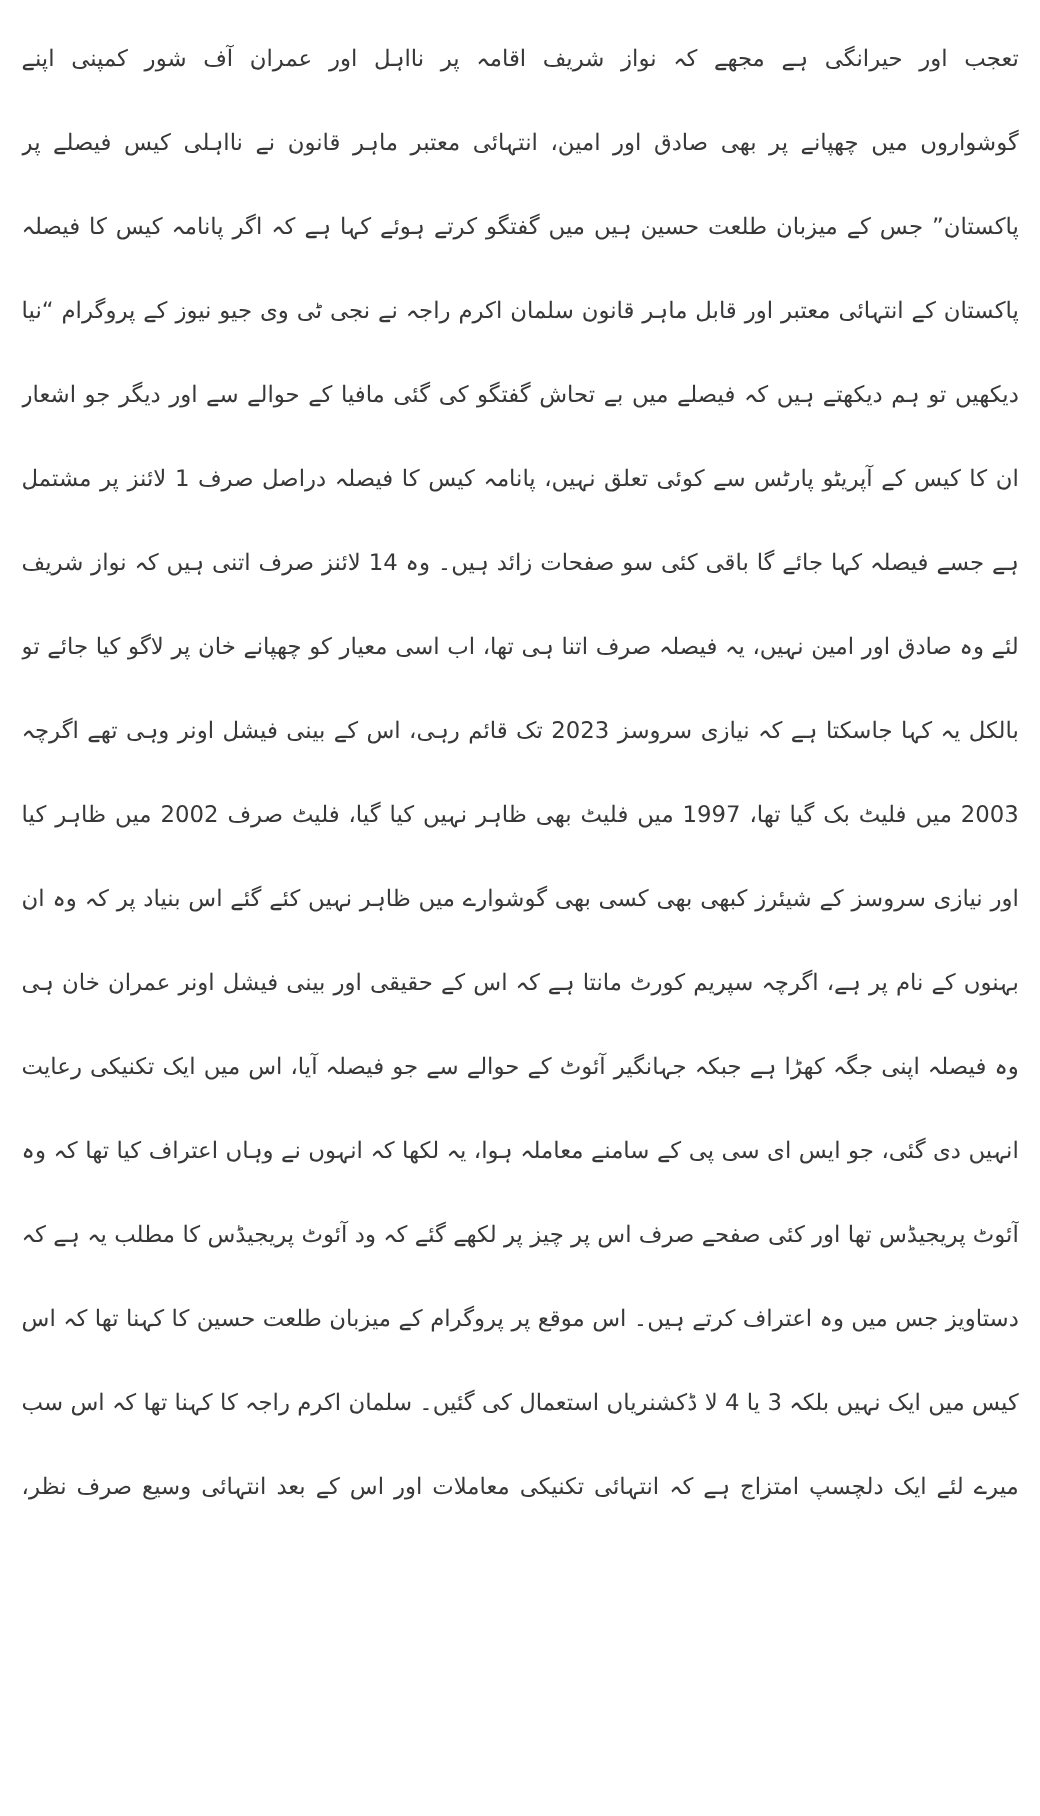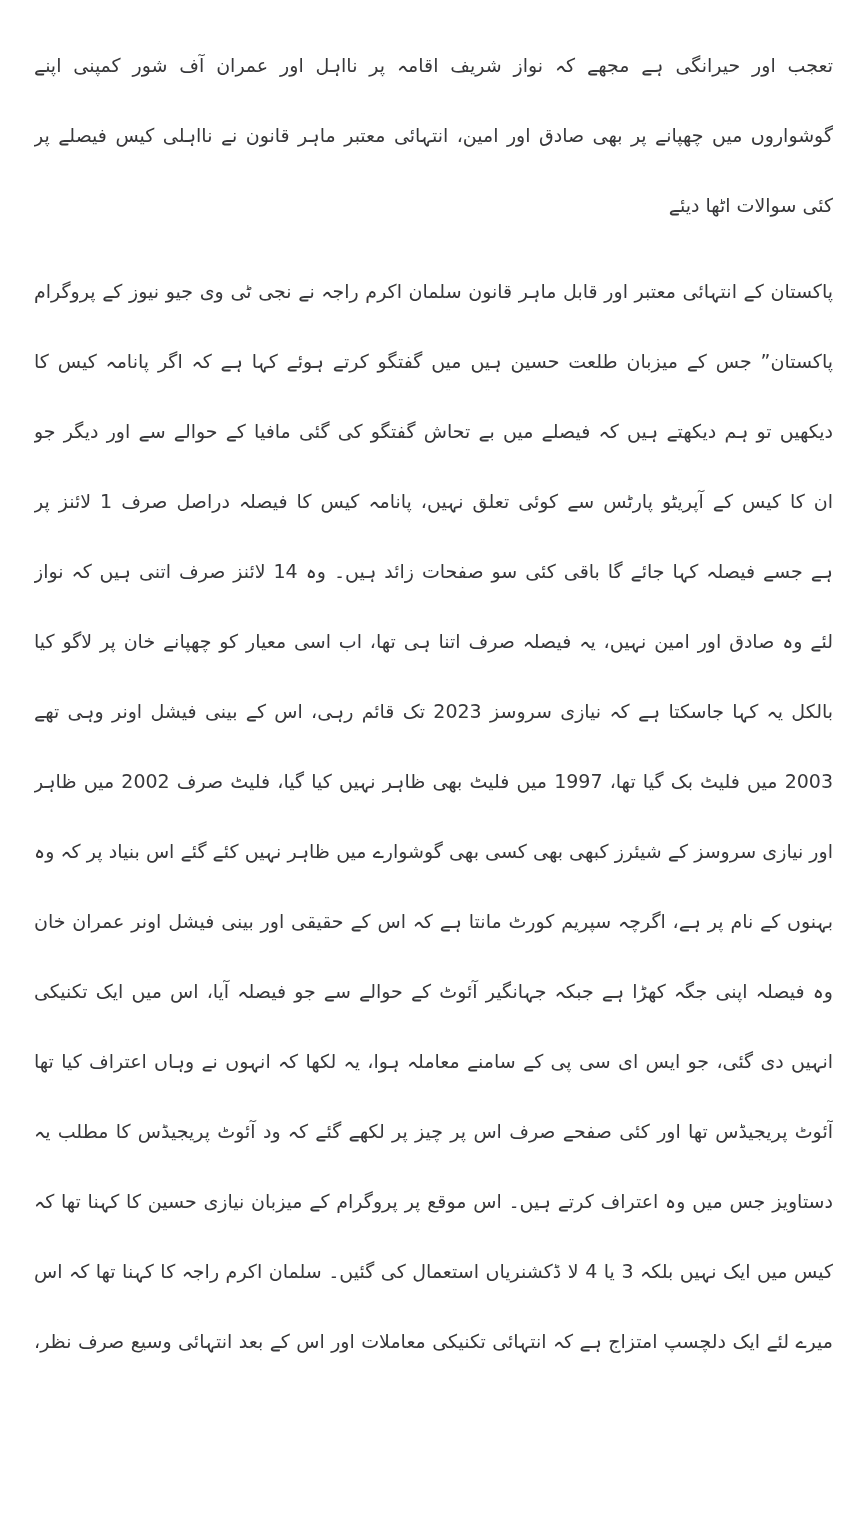--- a/index.html
+++ b/index.html
@@ -10,21 +10,21 @@
   body {
     width: 867px;
     height: 1513px;
     overflow: hidden;
   }
   .article {
     direction: rtl;
     padding: 14px 18px 0 18px;
   }
   .para {
-    margin: 16px;
+    margin: 0;
     padding: 0;
   }
   .t-line {
     font-family: "DejaVu Sans", sans-serif;
     font-size: 19px;
     color: #38383a;
     line-height: 70px;
     height: 70px;
     overflow: hidden;
     text-align: justify;
@@ -38,35 +38,34 @@
   }
 </style>
 </head>
 <body>
 
 <main class="article" dir="rtl">
 
   <section class="para">
     <div class="t-line">تعجب اور حیرانگی ہے مجھے کہ نواز شریف اقامہ پر نااہل اور عمران آف شور کمپنی اپنے</div>
     <div class="t-line">گوشواروں میں چھپانے پر بھی صادق اور امین، انتہائی معتبر ماہر قانون نے نااہلی کیس فیصلے پر</div>
-    <div class="t-line end">کئی سوالات اٹھا دیئے</div>
   </section>
 
   <section class="para">
+    <div class="t-line">پاکستان” جس کے میزبان طلعت حسین ہیں میں گفتگو کرتے ہوئے کہا ہے کہ اگر پانامہ کیس کا فیصلہ</div>
     <div class="t-line">پاکستان کے انتہائی معتبر اور قابل ماہر قانون سلمان اکرم راجہ نے نجی ٹی وی جیو نیوز کے پروگرام “نیا</div>
-    <div class="t-line">پاکستان” جس کے میزبان طلعت حسین ہیں میں گفتگو کرتے ہوئے کہا ہے کہ اگر پانامہ کیس کا فیصلہ</div>
     <div class="t-line">دیکھیں تو ہم دیکھتے ہیں کہ فیصلے میں بے تحاش گفتگو کی گئی مافیا کے حوالے سے اور دیگر جو اشعار لکھے گئے،</div>
     <div class="t-line">ان کا کیس کے آپریٹو پارٹس سے کوئی تعلق نہیں، پانامہ کیس کا فیصلہ دراصل صرف 1 لائنز پر مشتمل</div>
     <div class="t-line">ہے جسے فیصلہ کہا جائے گا باقی کئی سو صفحات زائد ہیں۔ وہ 14 لائنز صرف اتنی ہیں کہ نواز شریف ایک</div>
     <div class="t-line">لئے وہ صادق اور امین نہیں، یہ فیصلہ صرف اتنا ہی تھا، اب اسی معیار کو چھپانے خان پر لاگو کیا جائے تو</div>
     <div class="t-line">بالکل یہ کہا جاسکتا ہے کہ نیازی سروسز 2023 تک قائم رہی، اس کے بینی فیشل اونر وہی تھے اگرچہ</div>
     <div class="t-line">2003 میں فلیٹ بک گیا تھا، 1997 میں فلیٹ بھی ظاہر نہیں کیا گیا، فلیٹ صرف 2002 میں ظاہر کیا گیا،</div>
     <div class="t-line">اور نیازی سروسز کے شیئرز کبھی بھی کسی بھی گوشوارے میں ظاہر نہیں کئے گئے اس بنیاد پر کہ وہ ان کی</div>
     <div class="t-line">بہنوں کے نام پر ہے، اگرچہ سپریم کورٹ مانتا ہے کہ اس کے حقیقی اور بینی فیشل اونر عمران خان ہی تھے۔</div>
     <div class="t-line">وہ فیصلہ اپنی جگہ کھڑا ہے جبکہ جہانگیر آئوٹ کے حوالے سے جو فیصلہ آیا، اس میں ایک تکنیکی رعایت</div>
     <div class="t-line">انہیں دی گئی، جو ایس ای سی پی کے سامنے معاملہ ہوا، یہ لکھا کہ انہوں نے وہاں اعتراف کیا تھا کہ وہ ود</div>
     <div class="t-line">آئوٹ پریجیڈس تھا اور کئی صفحے صرف اس پر چیز پر لکھے گئے کہ ود آئوٹ پریجیڈس کا مطلب یہ ہے کہ وہ</div>
-    <div class="t-line">دستاویز جس میں وہ اعتراف کرتے ہیں۔ اس موقع پر پروگرام کے میزبان نیازی حسین کا کہنا تھا کہ اس</div>
+    <div class="t-line">دستاویز جس میں وہ اعتراف کرتے ہیں۔ اس موقع پر پروگرام کے میزبان طلعت حسین کا کہنا تھا کہ اس</div>
     <div class="t-line">کیس میں ایک نہیں بلکہ 3 یا 4 لا ڈکشنریاں استعمال کی گئیں۔ سلمان اکرم راجہ کا کہنا تھا کہ اس سب میں</div>
     <div class="t-line">میرے لئے ایک دلچسپ امتزاج ہے کہ انتہائی تکنیکی معاملات اور اس کے بعد انتہائی وسیع صرف نظر،</div>
   </section>
 
 </main>
 
 </body></html>

